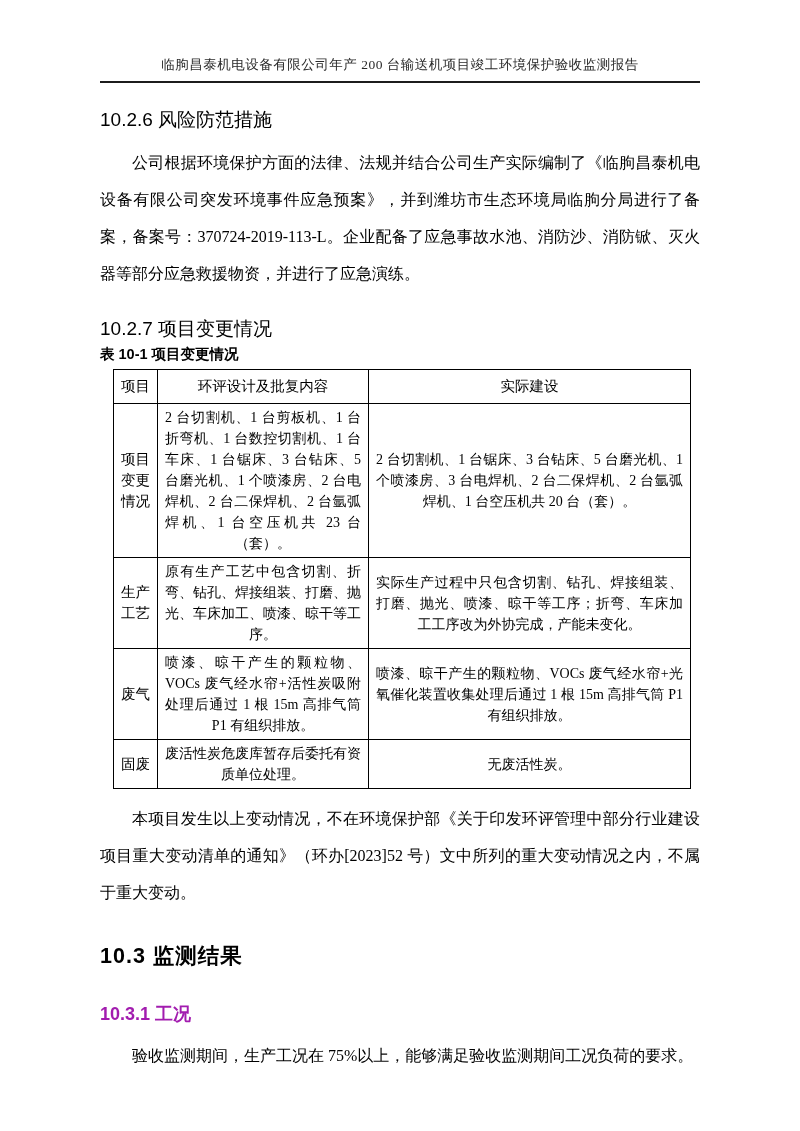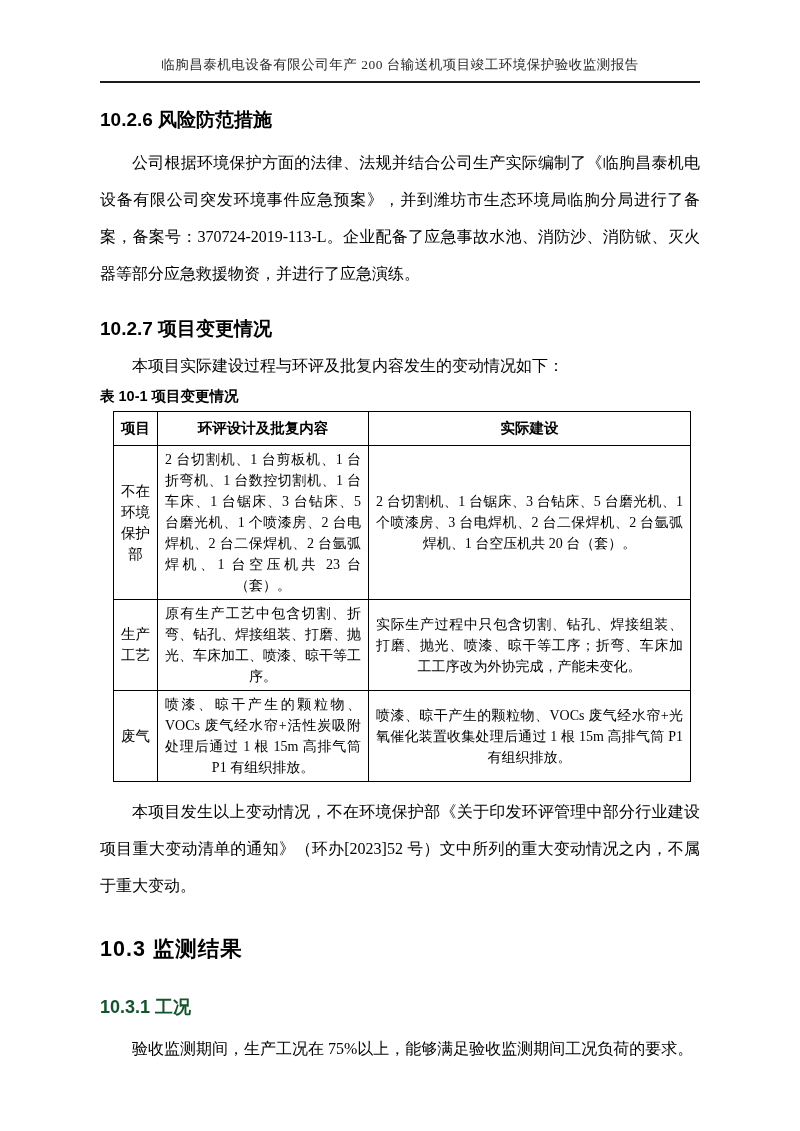--- a/index.html
+++ b/index.html
@@ -19,39 +19,39 @@
     border-bottom: 2px solid #1c1c1c;
     text-align: center;
     font-size: 13.5px;
     font-weight: normal;
     color: #2a2a2a;
     letter-spacing: 0.5px;
   }
 
   .h-sub {
     font-family: "Liberation Sans", "DejaVu Sans", sans-serif;
-    font-weight: bold;
+    font-weight: normal;
     font-size: 19px;
     margin: 24px 0 0 0;
     color: #000;
   }
   .h-main {
     font-family: "Liberation Sans", "DejaVu Sans", sans-serif;
     font-weight: bold;
     font-size: 21.5px;
     margin: 30px 0 8px 0;
     letter-spacing: 1px;
     color: #000;
   }
   .h-sub2 {
     font-family: "Liberation Sans", "DejaVu Sans", sans-serif;
     font-weight: bold;
     font-size: 18px;
     margin: 32px 0 0 0;
-    color: #14532d;
+    color: #a21caf;
   }
 
   .para {
     font-size: 16px;
     line-height: 37px;
     text-align: justify;
     text-indent: 32px;
     margin: 11px 0 0 0;
   }
   .intro-line {
@@ -75,21 +75,21 @@
     width: 577px;
     margin-left: 13px;
   }
   .change-table th, .change-table td {
     border: 1px solid #000;
     font-size: 14px;
     line-height: 21px;
     vertical-align: middle;
   }
   .change-table th {
-    font-weight: bold;
+    font-weight: normal;
     text-align: center;
     padding: 6px 4px;
     font-size: 14.5px;
   }
   .change-table td.item-cell {
     text-align: center;
     word-break: break-all;
     padding: 3px 1px;
     font-size: 14.5px;
   }
@@ -105,50 +105,54 @@
 <div class="content">
 
   <div class="doc-header">临朐昌泰机电设备有限公司年产 200 台输送机项目竣工环境保护验收监测报告</div>
 
   <h2 class="h-sub">10.2.6 风险防范措施</h2>
 
   <p class="para">公司根据环境保护方面的法律、法规并结合公司生产实际编制了《临朐昌泰机电设备有限公司突发环境事件应急预案》，并到潍坊市生态环境局临朐分局进行了备案，备案号：370724-2019-113-L。企业配备了应急事故水池、消防沙、消防锨、灭火器等部分应急救援物资，并进行了应急演练。</p>
 
   <h2 class="h-sub">10.2.7 项目变更情况</h2>
 
-  <p class="intro-line">本项目实际建设过程与环评及批复内容发生的变动情况如下：</p>
 
   <div class="tbl-caption">表 10-1 项目变更情况</div>
 
   <table class="change-table">
     <colgroup>
       <col style="width:44px">
       <col style="width:211px">
       <col style="width:322px">
     </colgroup>
     <tbody>
         <tr>
       <th>项目</th>
       <th>环评设计及批复内容</th>
       <th>实际建设</th>
     </tr>
     <tr>
-      <td class="item-cell">不在环境保护部</td>
+      <td class="item-cell">项目变更情况</td>
       <td class="body-cell">2 台切割机、1 台剪板机、1 台折弯机、1 台数控切割机、1 台车床、1 台锯床、3 台钻床、5 台磨光机、1 个喷漆房、2 台电焊机、2 台二保焊机、2 台氩弧焊机、1 台空压机共 23 台（套）。</td>
       <td class="body-cell">2 台切割机、1 台锯床、3 台钻床、5 台磨光机、1 个喷漆房、3 台电焊机、2 台二保焊机、2 台氩弧焊机、1 台空压机共 20 台（套）。</td>
     </tr>
     <tr>
       <td class="item-cell">生产工艺</td>
       <td class="body-cell">原有生产工艺中包含切割、折弯、钻孔、焊接组装、打磨、抛光、车床加工、喷漆、晾干等工序。</td>
       <td class="body-cell">实际生产过程中只包含切割、钻孔、焊接组装、打磨、抛光、喷漆、晾干等工序；折弯、车床加工工序改为外协完成，产能未变化。</td>
     </tr>
     <tr>
       <td class="item-cell">废气</td>
       <td class="body-cell">喷漆、晾干产生的颗粒物、VOCs 废气经水帘+活性炭吸附处理后通过 1 根 15m 高排气筒 P1 有组织排放。</td>
       <td class="body-cell">喷漆、晾干产生的颗粒物、VOCs 废气经水帘+光氧催化装置收集处理后通过 1 根 15m 高排气筒 P1 有组织排放。</td>
+    </tr>
+    <tr>
+      <td class="item-cell">固废</td>
+      <td class="body-cell">废活性炭危废库暂存后委托有资质单位处理。</td>
+      <td class="body-cell">无废活性炭。</td>
     </tr>
   </tbody>
     </table>
 
   <p class="para">本项目发生以上变动情况，不在环境保护部《关于印发环评管理中部分行业建设项目重大变动清单的通知》（环办[2023]52 号）文中所列的重大变动情况之内，不属于重大变动。</p>
 
   <h2 class="h-main">10.3 监测结果</h2>
 
   <h2 class="h-sub2">10.3.1 工况</h2>
 

